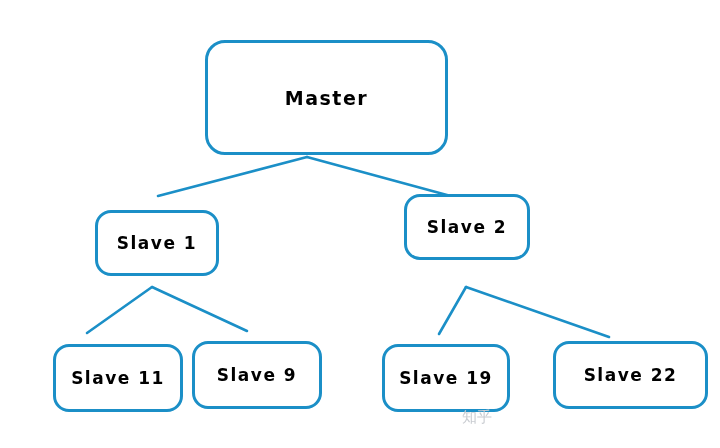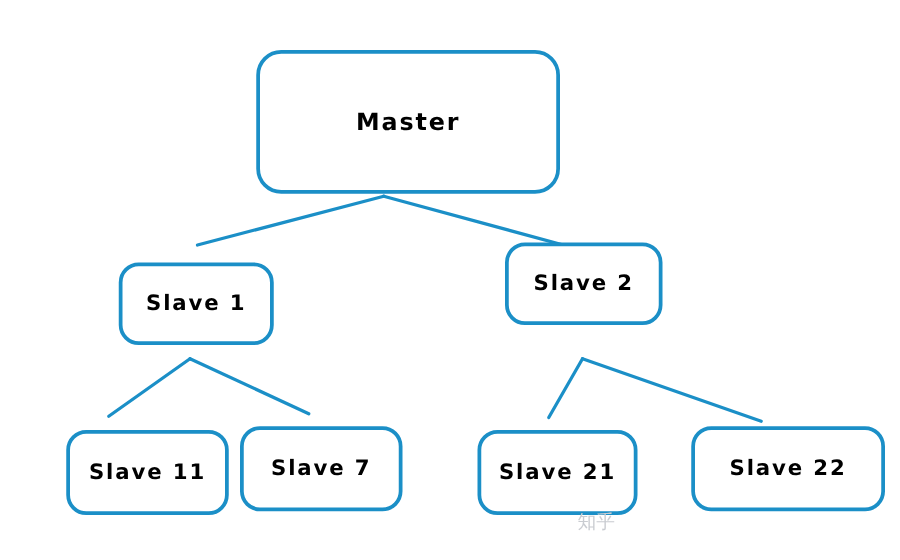--- a/index.html
+++ b/index.html
@@ -146,25 +146,25 @@
 
   <div class="node" id="node-slave-2">
     <span class="node-label">Slave 2</span>
   </div>
 
   <div class="node" id="node-slave-11">
     <span class="node-label">Slave 11</span>
   </div>
 
   <div class="node" id="node-slave-12">
-    <span class="node-label">Slave 7</span>
+    <span class="node-label">Slave 9</span>
   </div>
 
   <div class="node" id="node-slave-21">
-    <span class="node-label">Slave 21</span>
+    <span class="node-label">Slave 19</span>
   </div>
 
   <div class="node" id="node-slave-22">
     <span class="node-label">Slave 22</span>
   </div>
 
   <div id="watermark">
     <span class="wm-logo">知乎</span>
   </div>
 

